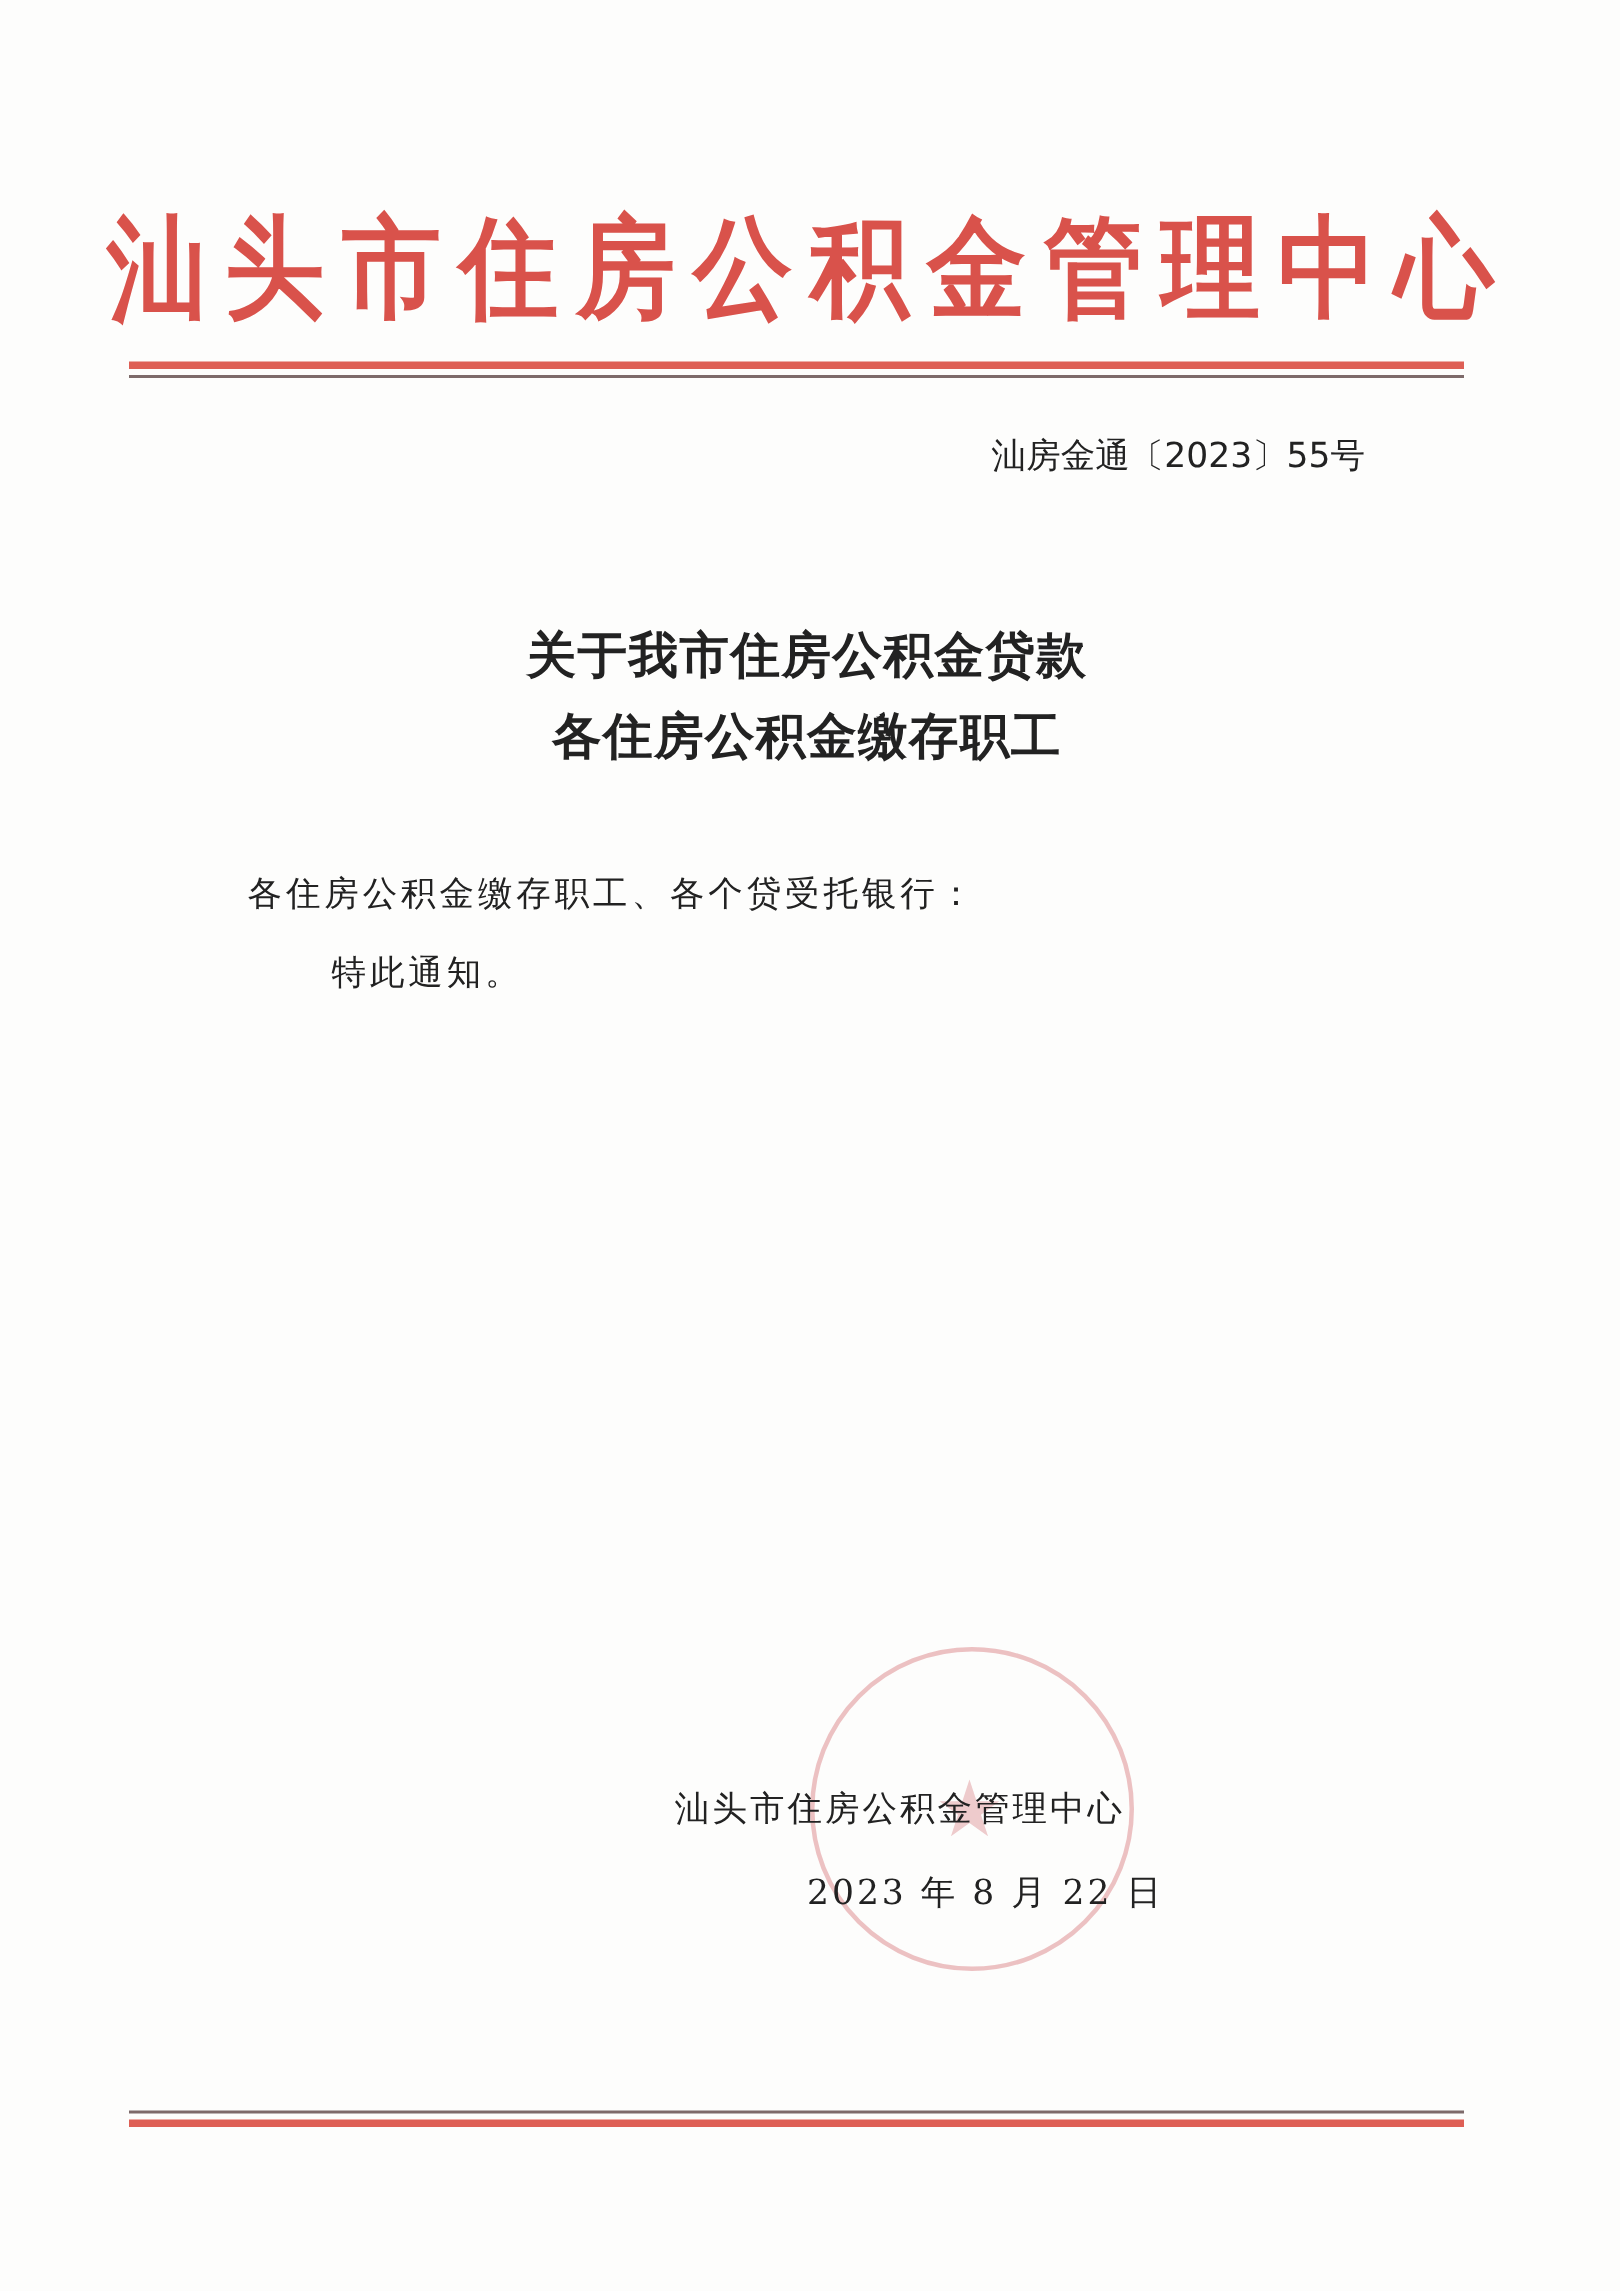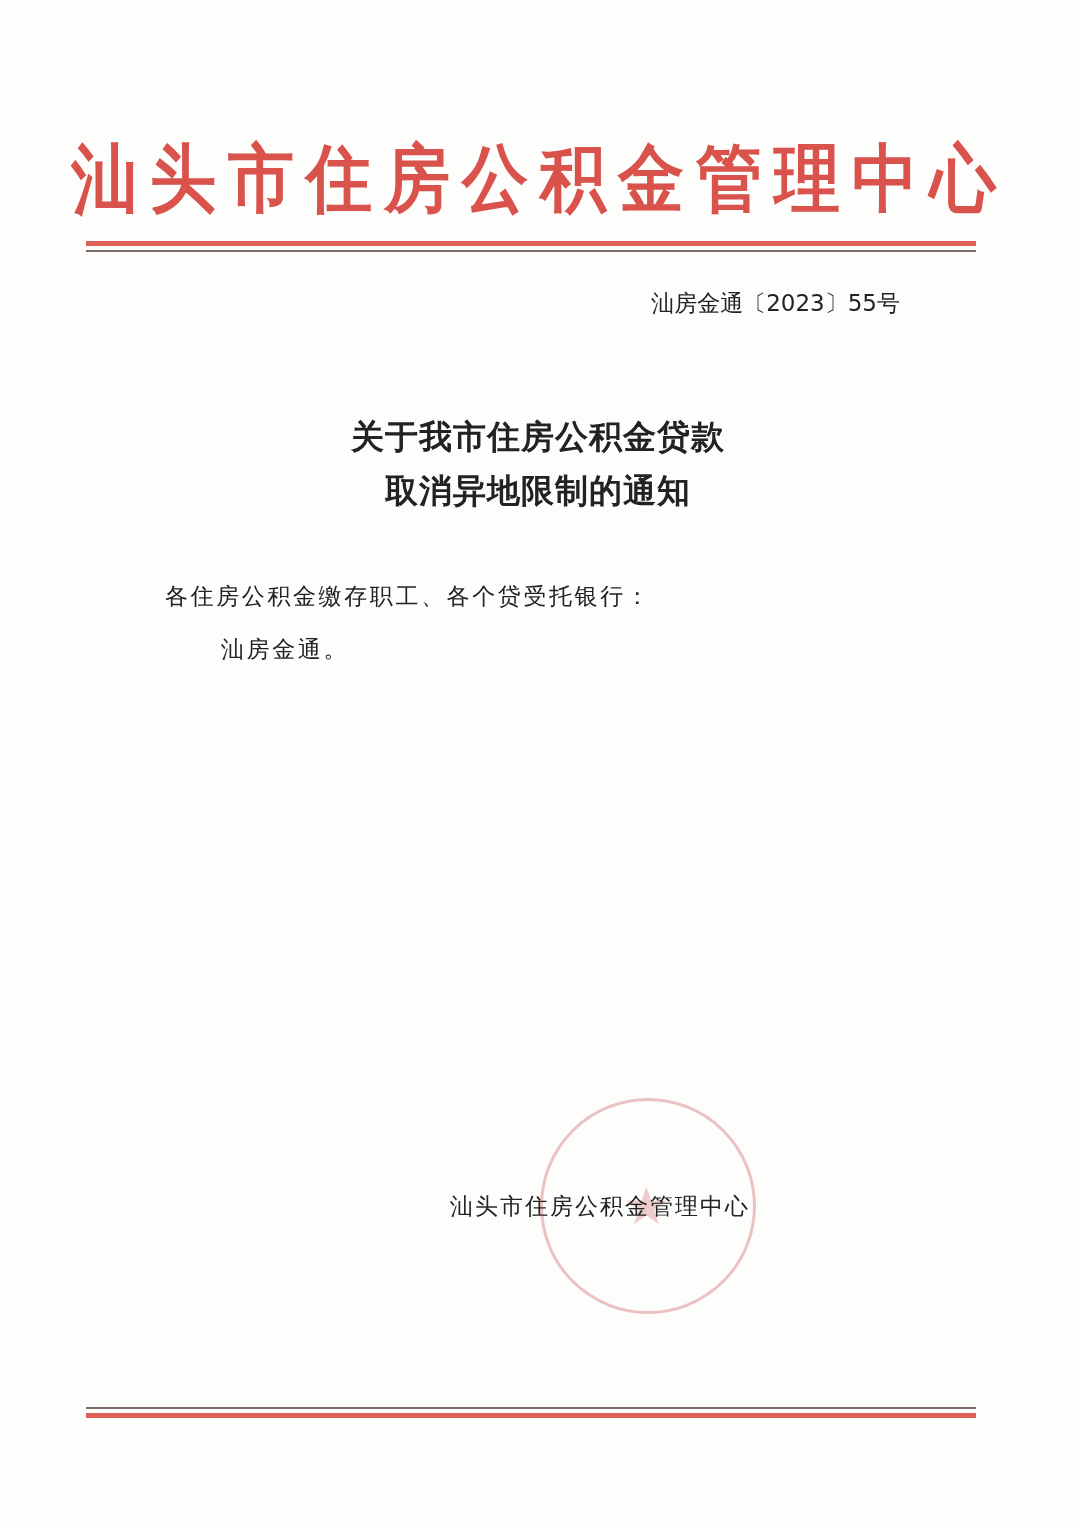--- a/index.html
+++ b/index.html
@@ -9,21 +9,21 @@
     }
     .header-title {
       position:absolute; left:0; width:1080px; top:128px; text-align:center;
       font-family: "DejaVu Serif", serif; font-weight:bold;
       color:#d9524b; font-size:66px; letter-spacing:12px; line-height:100px;
       transform: scaleY(1.12);
     }
     .rule-thick { position:absolute; left:86px; width:890px; height:5px; background:#de5f55; }
     .rule-thin { position:absolute; left:86px; width:890px; height:2px; background:#7d6a6a; }
     .docno {
-      position:absolute; right:180px; top:288px; font-family:"DejaVu Sans", sans-serif;
+      position:absolute; right:170px; top:288px; font-family:"DejaVu Sans", sans-serif;
       font-size:23px; color:#222;
     }
     .doc-title {
       position:absolute; left:0; width:1076px; top:410px; text-align:center;
       font-family:"DejaVu Sans", sans-serif; font-weight:bold; font-size:33px; line-height:54px; color:#222;
       letter-spacing:1px;
     }
     .body-text {
       position:absolute; left:165px; width:750px; top:570px;
       font-size:23px; line-height:52.6px; color:#222; letter-spacing:2.6px;
@@ -46,30 +46,31 @@
 <body>
 
 <div class="header-title">汕头市住房公积金管理中心</div>
 <div class="rule-thick" style="top:241px;"></div>
 <div class="rule-thin" style="top:250px;"></div>
 
 <div class="docno">汕房金通〔2023〕55号</div>
 
 <div class="doc-title">
   <div>关于我市住房公积金贷款</div>
-  <div>取消异地限制的通知</div>
+  <div>各住房公积金缴存职工</div>
 </div>
 
 <div class="body-text">
   <p>各住房公积金缴存职工、各个贷受托银行：</p>
-  <p class="indent">汕房金通。</p>
+  <p class="indent">特此通知。</p>
 </div>
 
 <div class="seal">
   <span class="seal-star">★</span>
 </div>
 
 <div class="signature">
   <div>汕头市住房公积金管理中心</div>
+  <div class="date">2023 年 8 月 22 日</div>
 </div>
 
 <div class="rule-thin" style="top:1407px;"></div>
 <div class="rule-thick" style="top:1413px;"></div>
 
 </body></html>

